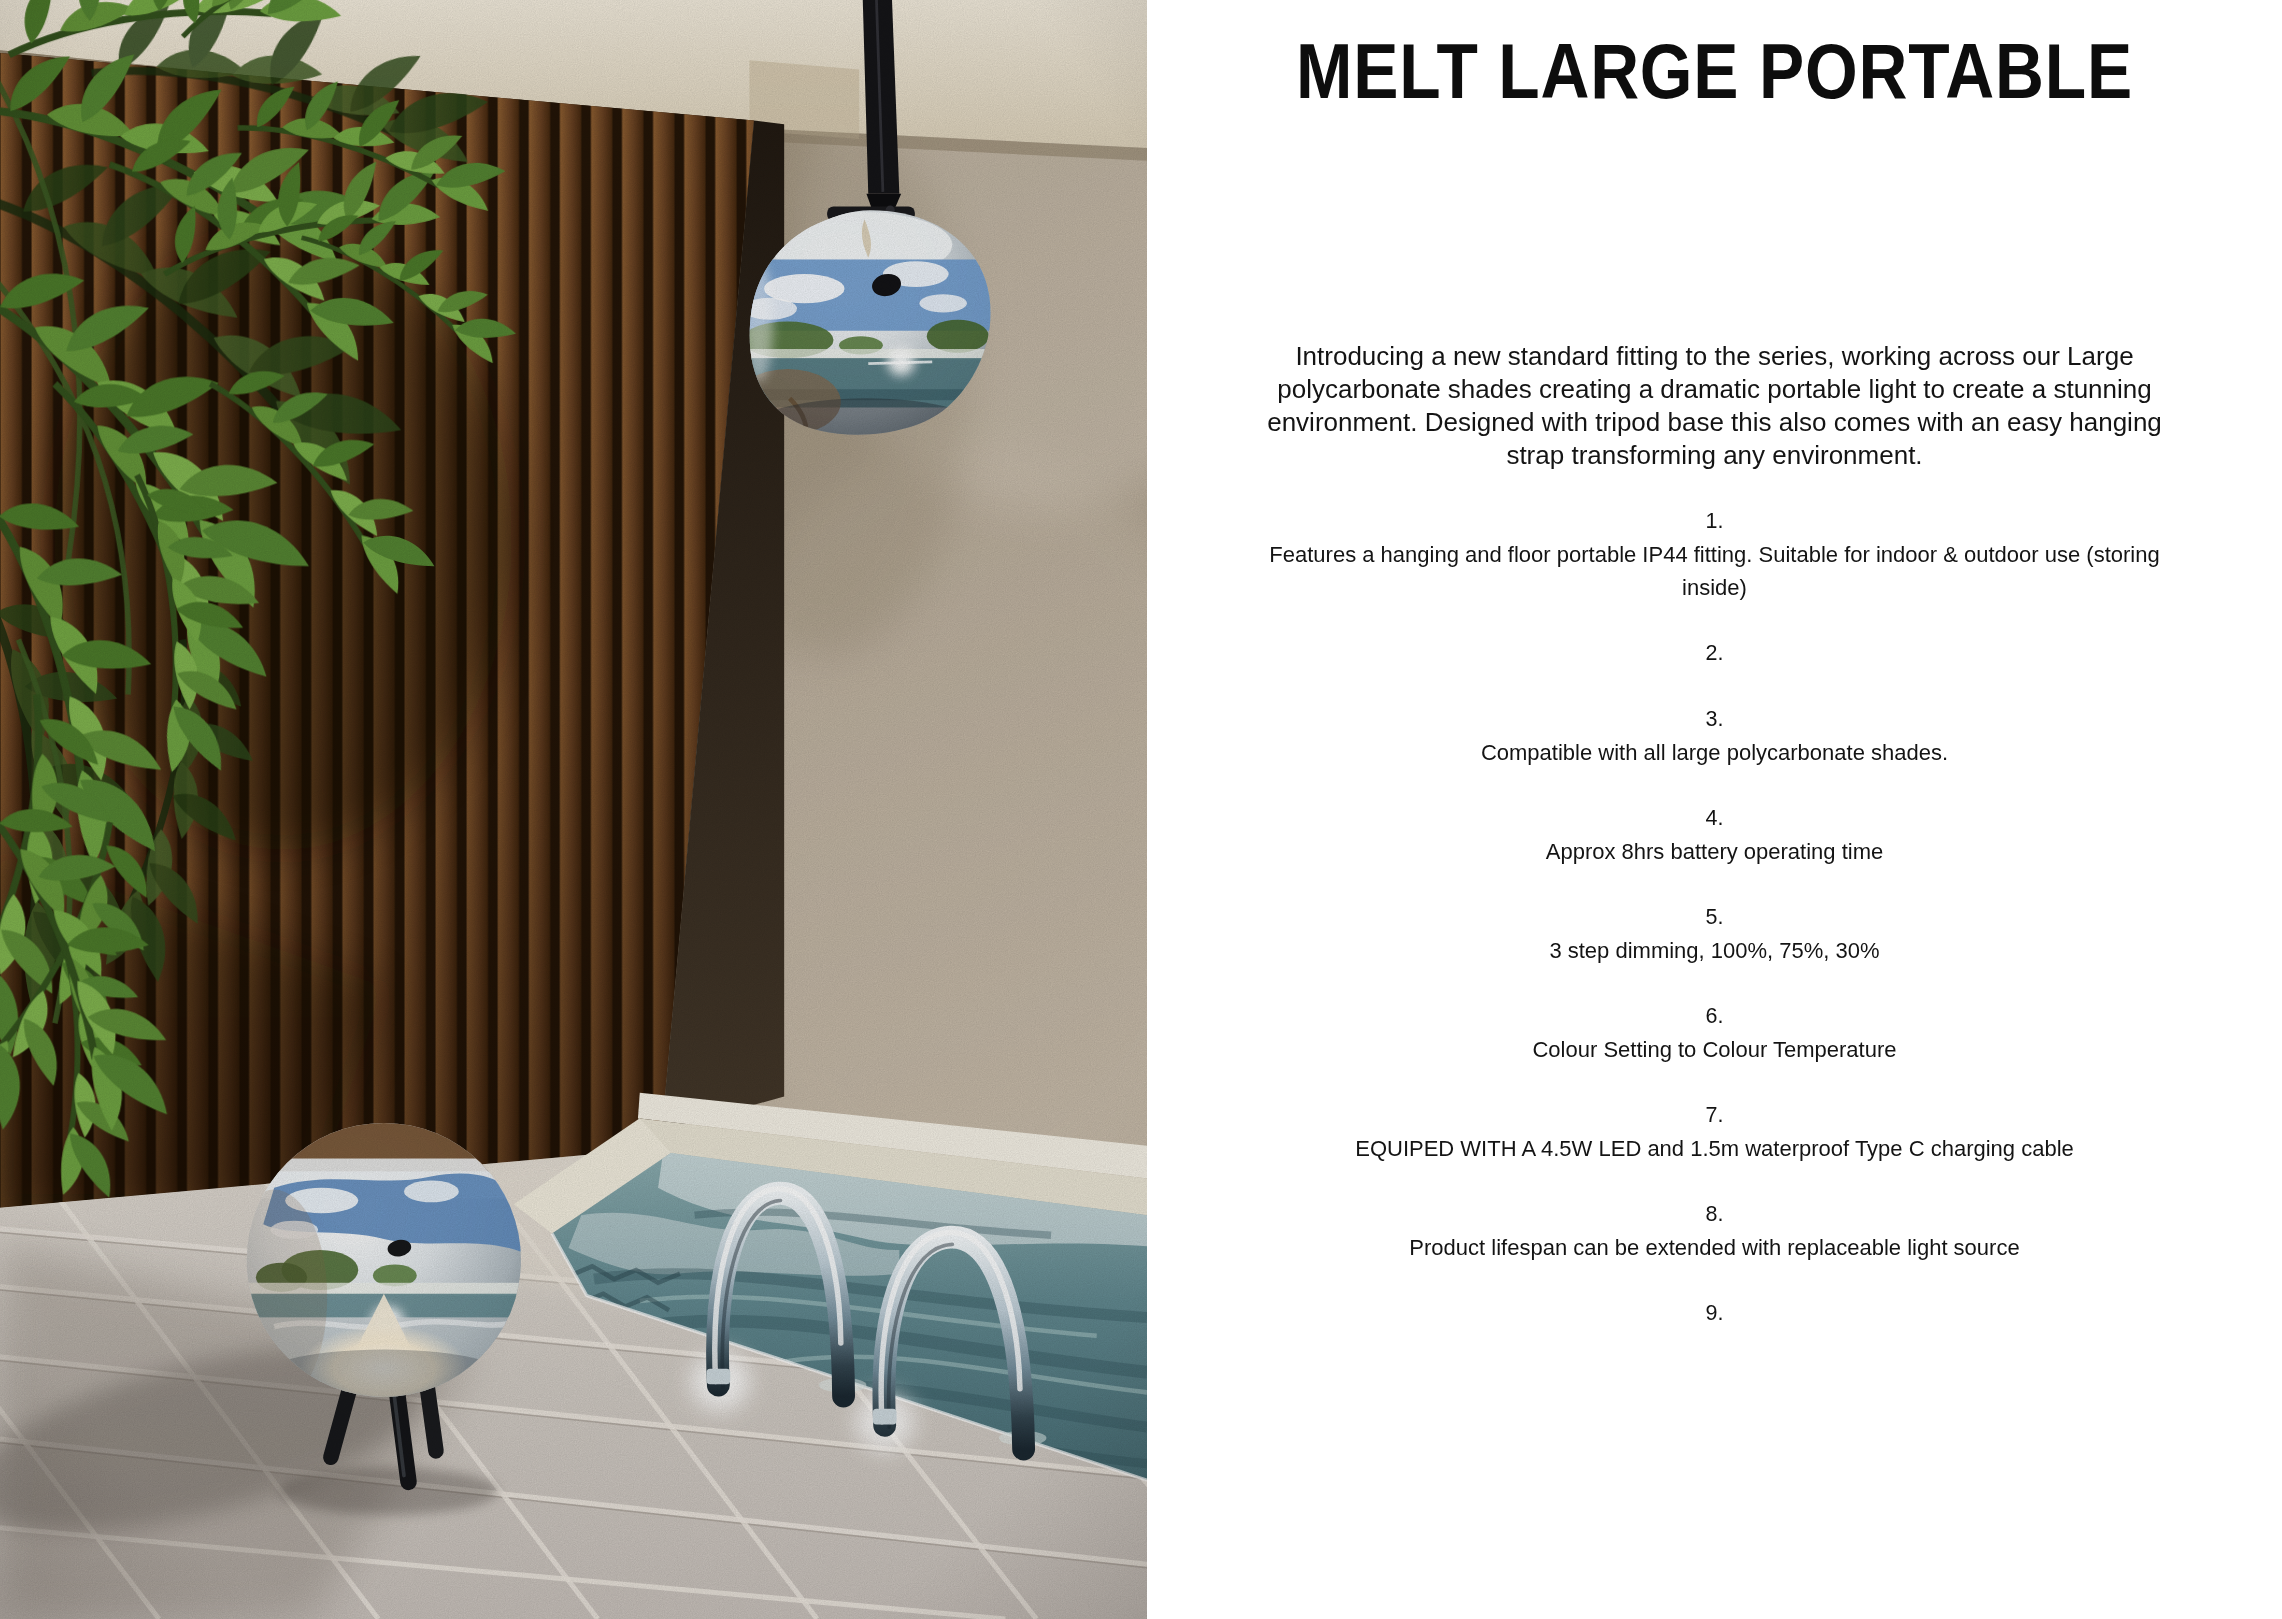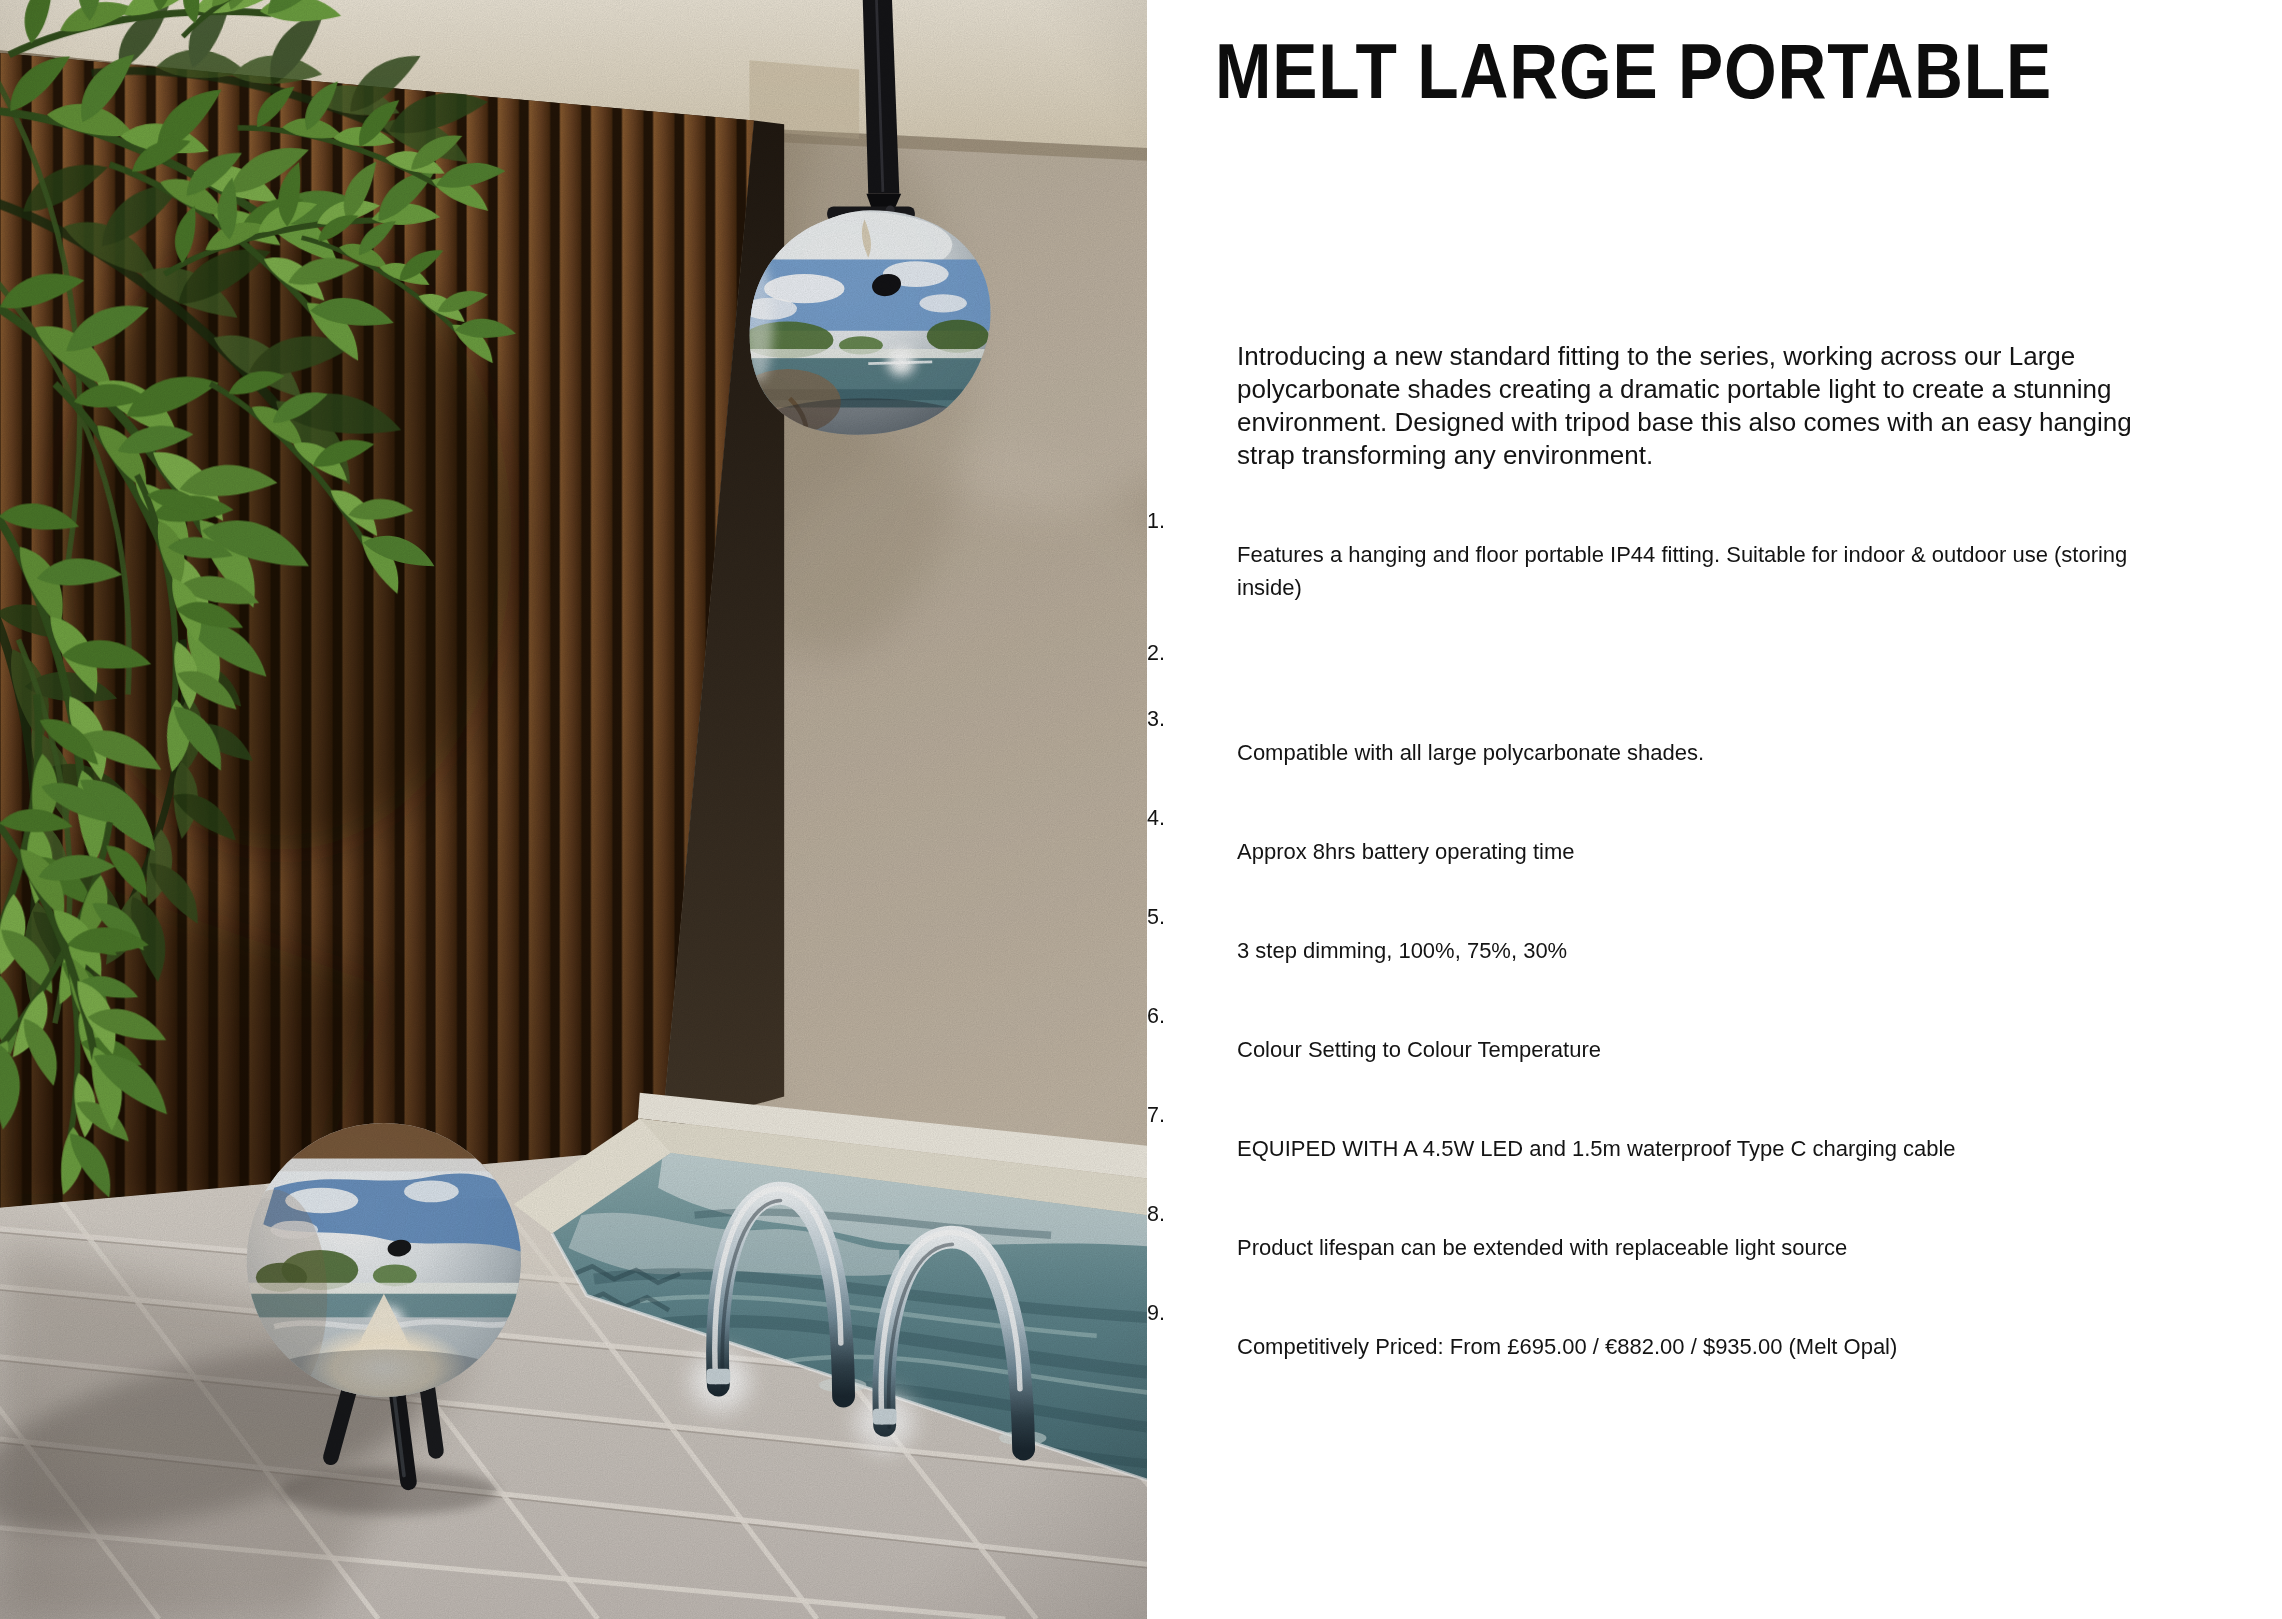--- a/index.html
+++ b/index.html
@@ -17,20 +17,21 @@
     flex:0 0 auto;
     overflow:hidden;
   }
   .photo-panel svg{display:block;width:1147px;height:1619px;}
   .text-panel{
     flex:1 1 auto;
     position:relative;
     height:1619px;
     background:#ffffff;
     color:#141414;
+    text-align:center;
   }
   .product-title{
     margin:0;
     padding-top:33px;
     font-size:77px;
     line-height:77px;
     font-weight:bold;
     letter-spacing:0.9px;
     transform:scaleX(.88);
     transform-origin:50% 0;
@@ -397,19 +398,18 @@
       <div class="feature">
         <div class="feature-number">7.</div>
         <div class="feature-text">EQUIPED WITH A 4.5W LED and 1.5m waterproof Type C charging cable</div>
       </div>
       <div class="feature">
         <div class="feature-number">8.</div>
         <div class="feature-text">Product lifespan can be extended with replaceable light source</div>
       </div>
       <div class="feature">
         <div class="feature-number">9.</div>
-        <div class="feature-text">Competitively Priced: From £695.00 / €882.00 / $935.00 (Melt Opal)</div>
       </div>
     </div>
   </div>
 
 </div>
 
 
 </body></html>

